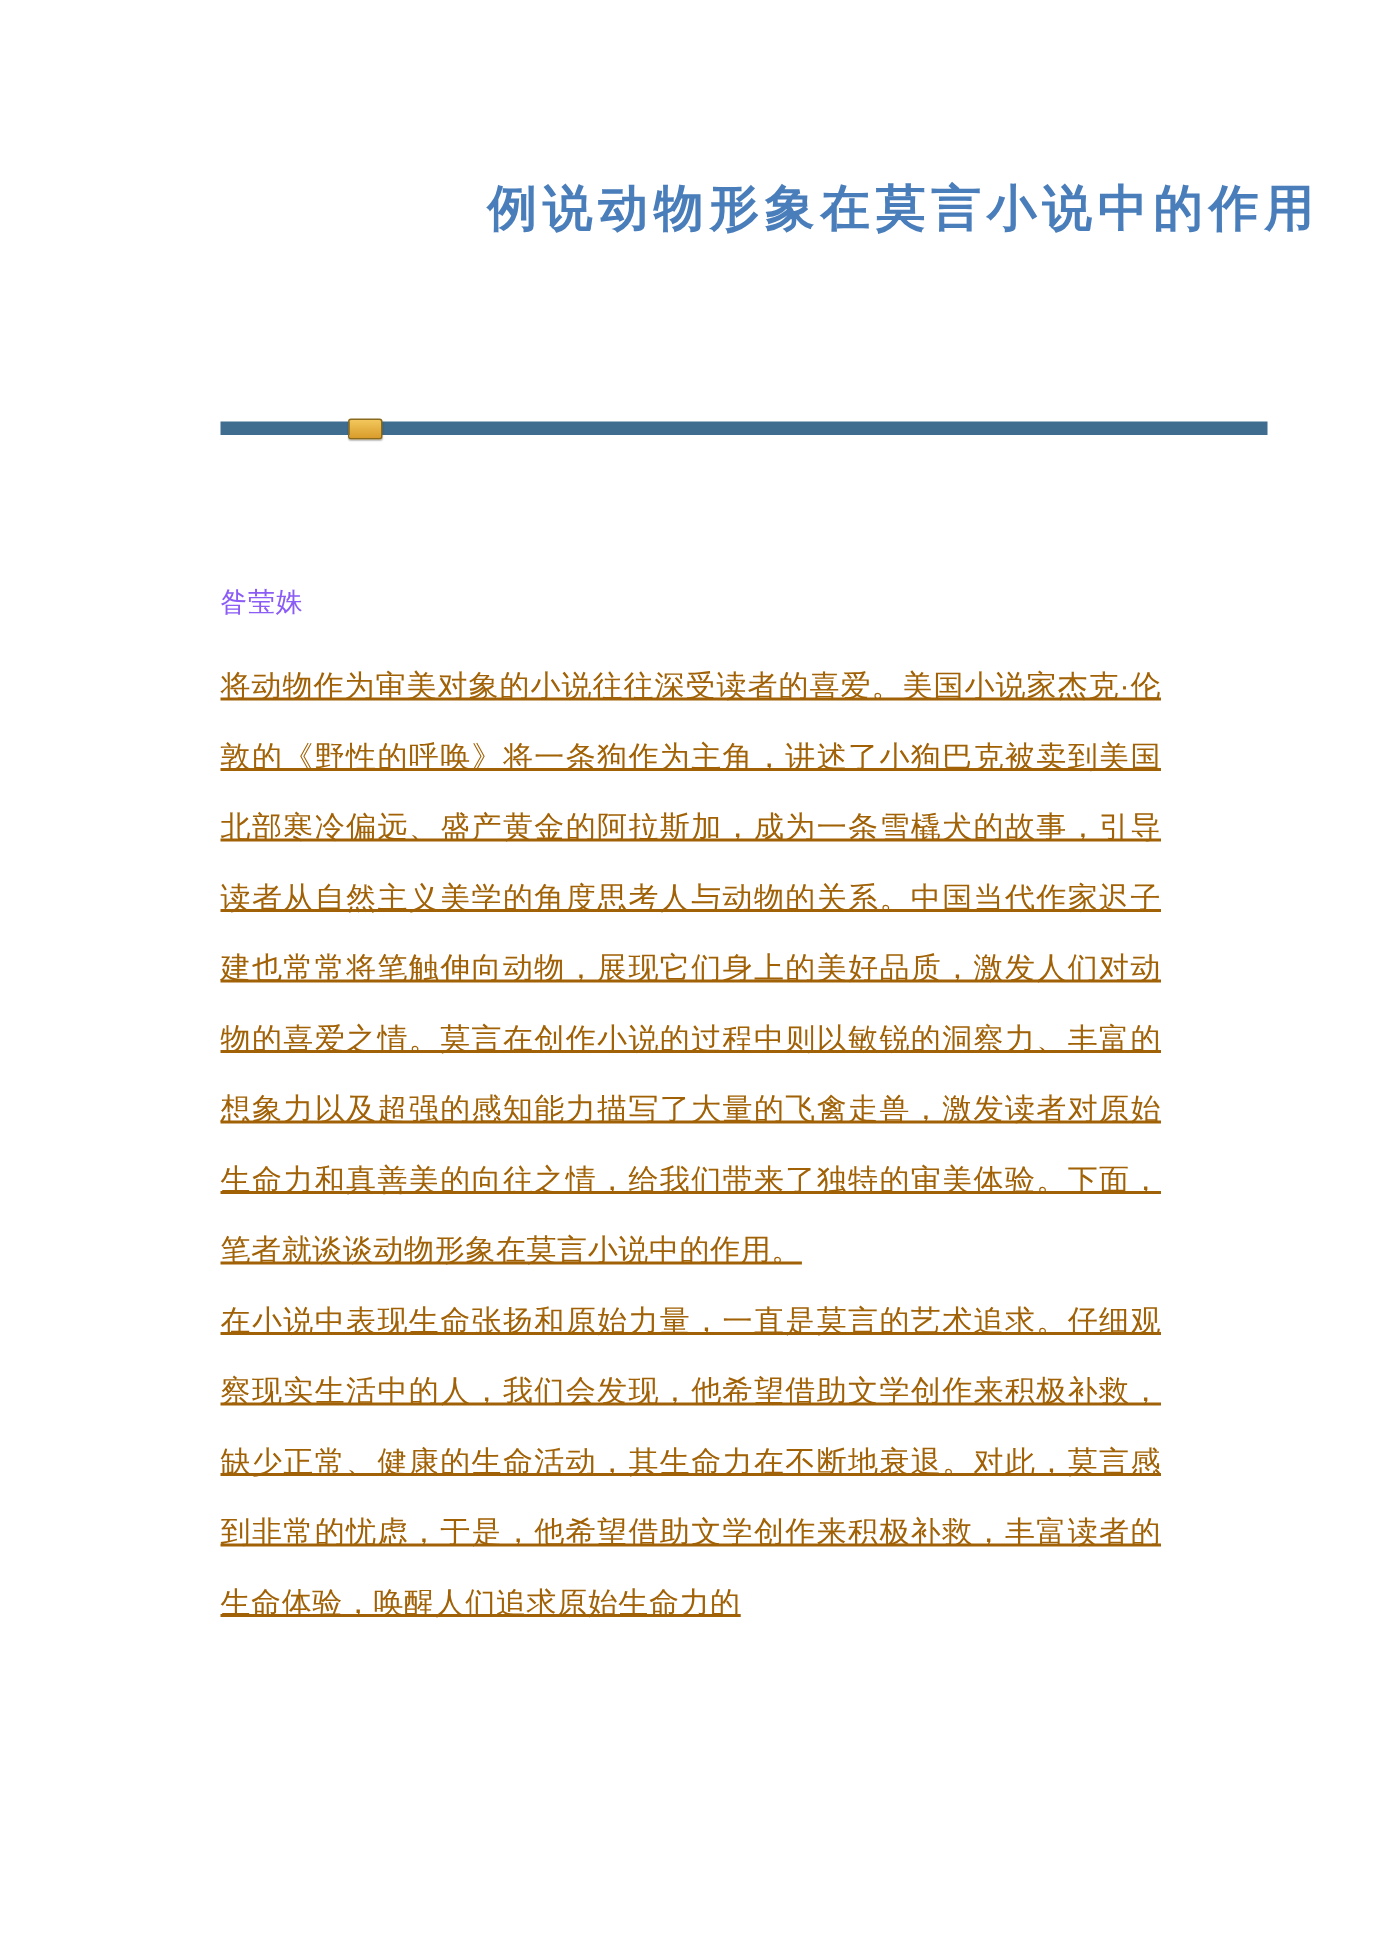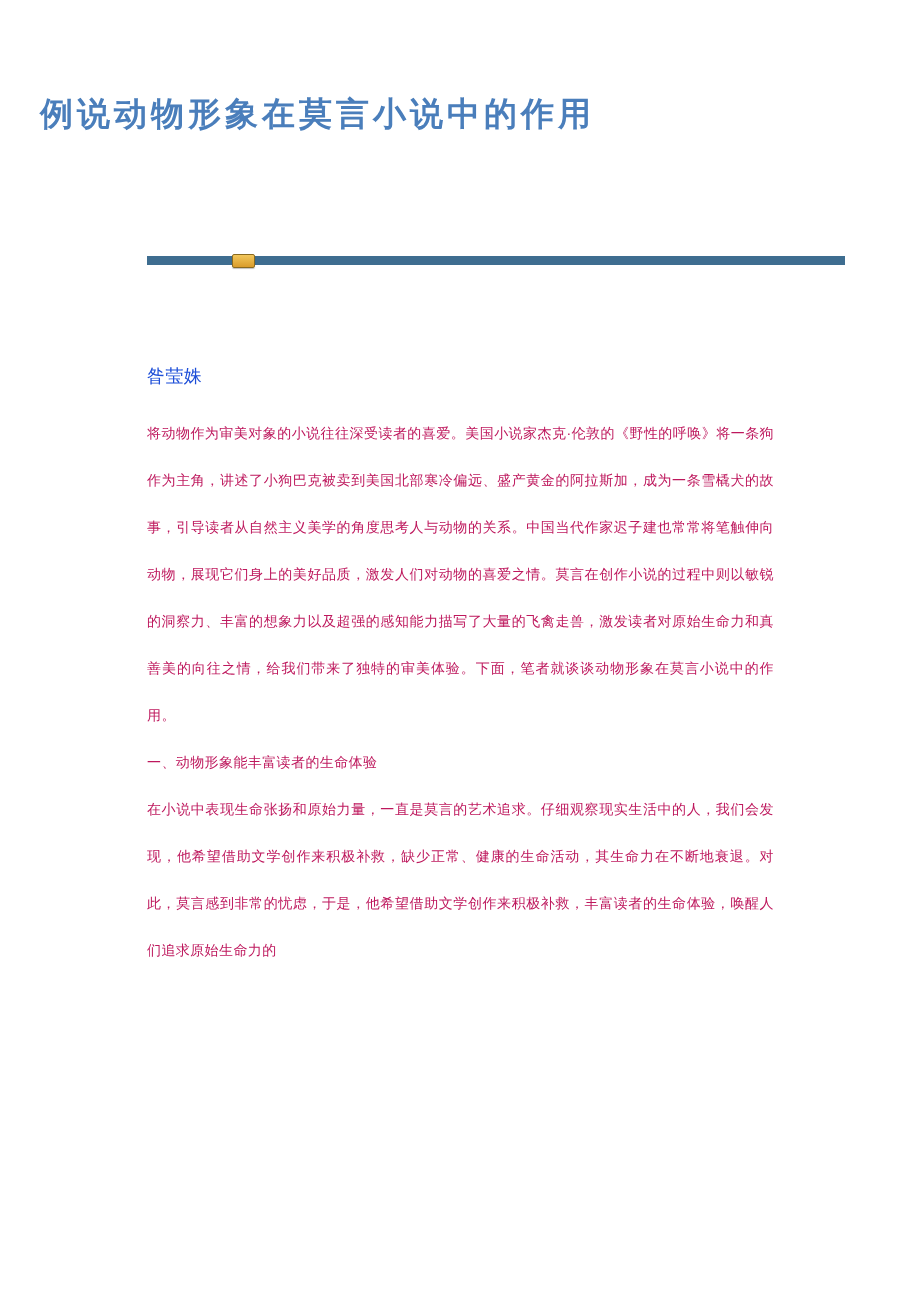--- a/index.html
+++ b/index.html
@@ -9,22 +9,22 @@
   }
   .page {
     position: relative;
     width: 920px;
     height: 1302px;
     background: #ffffff;
     overflow: hidden;
     font-family: "Liberation Sans", "DejaVu Sans", sans-serif;
   }
   .doc-title {
-    margin: 93px 40px 0 40px;
-    text-align: left;
+    margin: 118px 40px 0 40px;
+    text-align: right;
     color: #4a7ebb;
     font-size: 33px;
     font-weight: bold;
     letter-spacing: 4px;
     line-height: 1.25;
   }
   .divider {
     position: relative;
     margin: 122px 0 0 147px;
     width: 698px;
@@ -37,34 +37,35 @@
     top: -2px;
     width: 21px;
     height: 12px;
     background: linear-gradient(#f2c75c, #d99c2b);
     border: 1px solid #8a6a1f;
     border-radius: 2px;
     box-shadow: 0 1px 1px rgba(0,0,0,0.25);
   }
   .author {
     margin: 88px 147px 0 147px;
-    color: #1d4ed8;
+    color: #8b5cf6;
     font-size: 18px;
     line-height: 47px;
     letter-spacing: 0.4px;
   }
   .par {
     margin: 10px 0 0 147px;
     width: 627px;
-    color: #be185d;
-    font-size: 14px;
+    color: #a16207;
+    font-size: 20px;
     line-height: 47px;
     letter-spacing: 0.4px;
     text-align: justify;
     text-justify: inter-ideograph;
+    text-decoration: underline;
   }
   .par.heading {
     text-align: left;
     margin-top: 0;
   }
   .par + .par {
     margin-top: 0;
   }
 </style>
 </head>
@@ -75,17 +76,16 @@
   <h1 class="doc-title">例说动物形象在莫言小说中的作用</h1>
 
   <div class="divider">
     <span class="ornament"></span>
   </div>
 
   <p class="author">昝莹姝</p>
 
   <p class="par">将动物作为审美对象的小说往往深受读者的喜爱。美国小说家杰克·伦敦的《野性的呼唤》将一条狗作为主角，讲述了小狗巴克被卖到美国北部寒冷偏远、盛产黄金的阿拉斯加，成为一条雪橇犬的故事，引导读者从自然主义美学的角度思考人与动物的关系。中国当代作家迟子建也常常将笔触伸向动物，展现它们身上的美好品质，激发人们对动物的喜爱之情。莫言在创作小说的过程中则以敏锐的洞察力、丰富的想象力以及超强的感知能力描写了大量的飞禽走兽，激发读者对原始生命力和真善美的向往之情，给我们带来了独特的审美体验。下面，笔者就谈谈动物形象在莫言小说中的作用。</p>
 
-  <p class="par heading">一、动物形象能丰富读者的生命体验</p>
 
   <p class="par">在小说中表现生命张扬和原始力量，一直是莫言的艺术追求。仔细观察现实生活中的人，我们会发现，他希望借助文学创作来积极补救，缺少正常、健康的生命活动，其生命力在不断地衰退。对此，莫言感到非常的忧虑，于是，他希望借助文学创作来积极补救，丰富读者的生命体验，唤醒人们追求原始生命力的</p>
 
 </div>
 
 </body></html>

